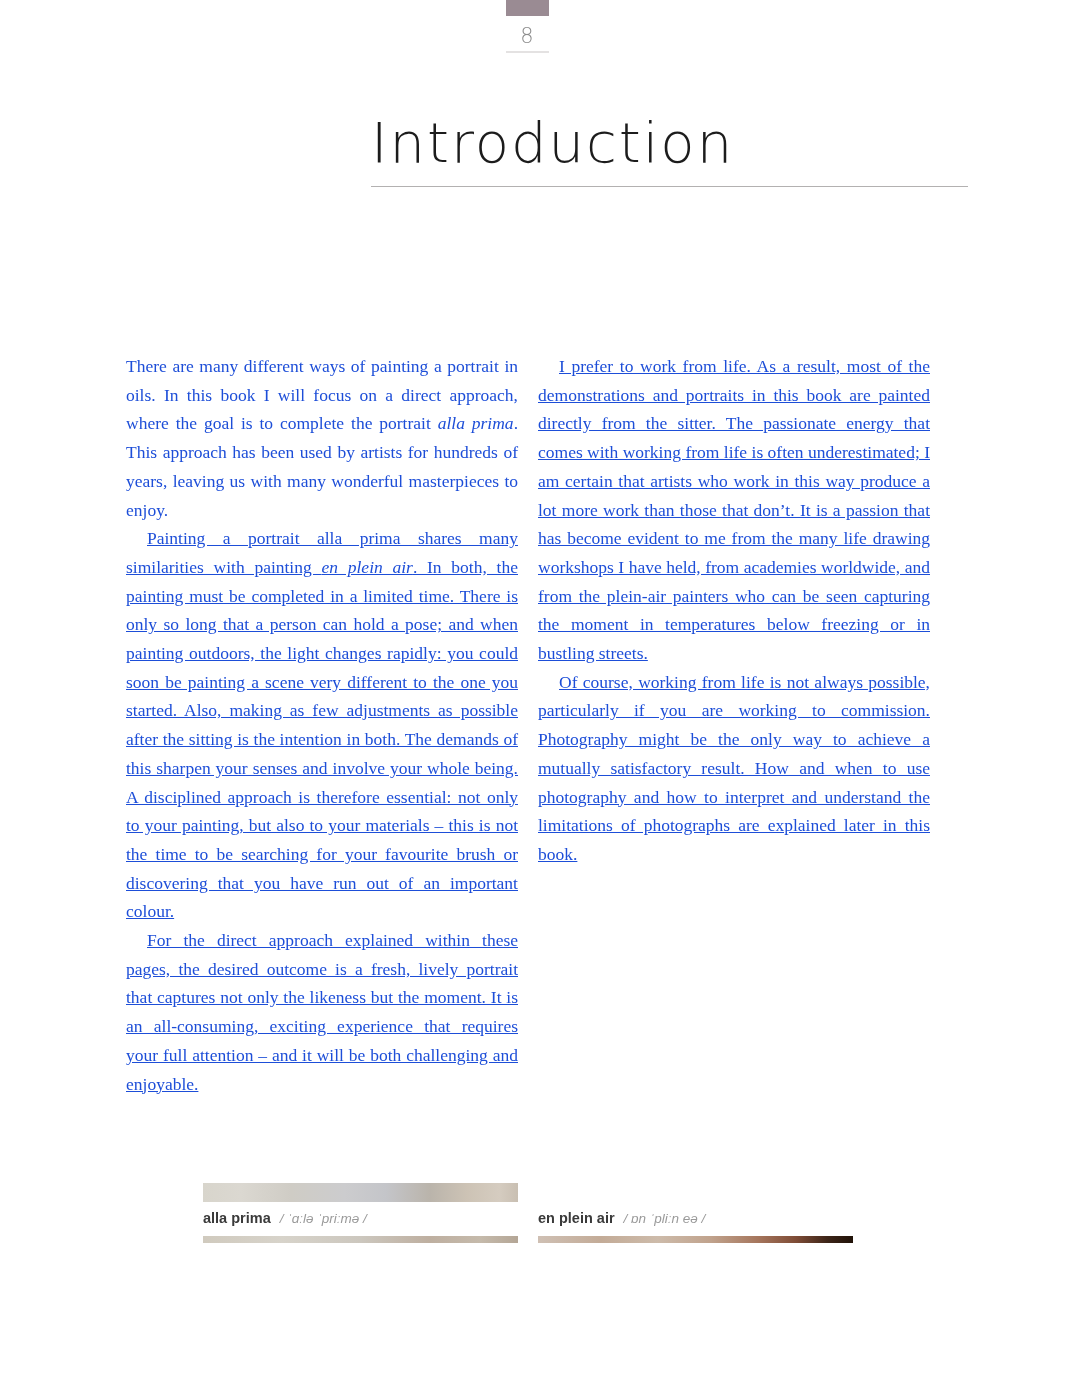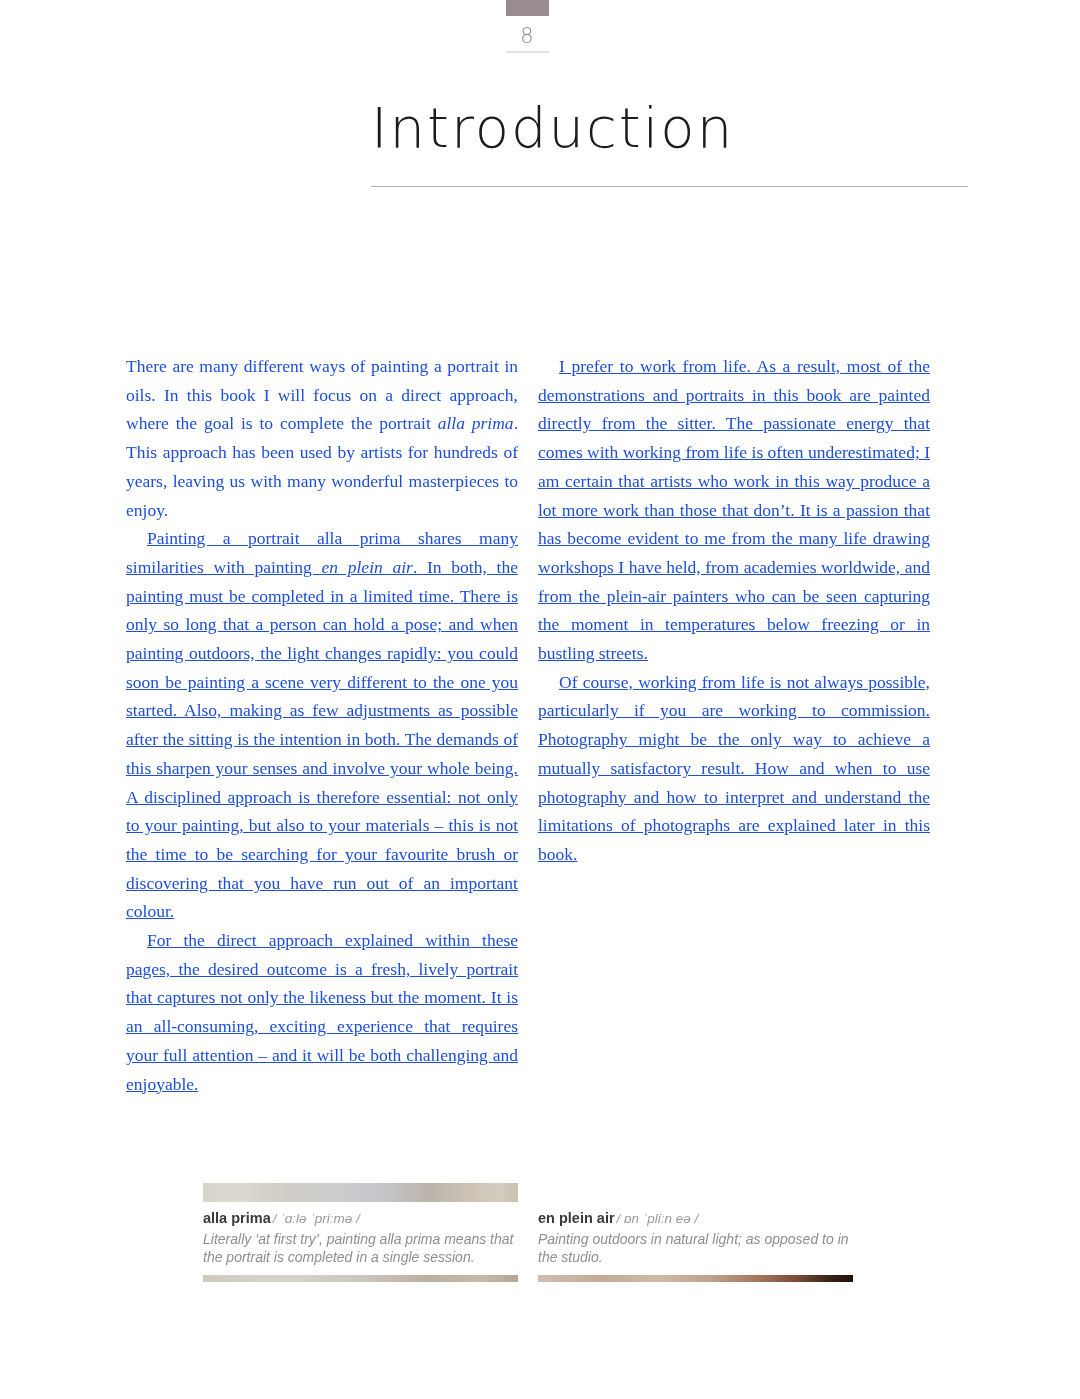--- a/index.html
+++ b/index.html
@@ -8,21 +8,21 @@
 
   .page { position: absolute; left: 0; top: 0; width: 1080px; height: 1399px; background: #ffffff; overflow: hidden; }
 
   
   .chapter-marker { position: absolute; left: 506px; top: 0; width: 43px; height: 16px; background: #9a8b93; }
   .page-number { position: absolute; left: 486px; top: 24px; width: 83px; text-align: center;
                  font-family: "DejaVu Sans", "Liberation Sans", sans-serif; font-weight: 200;
                  font-size: 21px; color: #8c8c8c; letter-spacing: 1px; }
   .page-number-rule { position: absolute; left: 506px; top: 51px; width: 43px; height: 2px; background: #e4e2e2; }
 
-  .chapter-title { position: absolute; left: 371px; top: 97px; width: 600px;
+  .chapter-title { position: absolute; left: 371px; top: 112px; width: 600px;
                    font-family: "DejaVu Sans", "Liberation Sans", sans-serif; font-weight: 200;
                    font-size: 56px; line-height: 62px; color: #1c1c1c; letter-spacing: 2px; }
   .title-rule { position: absolute; left: 371px; top: 186px; width: 597px; height: 1px; background: #b3b1b1; }
 
   
   .columns { position: absolute; left: 126px; top: 352px; width: 804px; display: flex; gap: 20px; }
   .col { width: 392px; }
   .para { font-family: "Liberation Serif", serif; font-size: 17.5px; line-height: 28.7px;
           color: #1d4ed8; text-align: justify; text-justify: inter-word; }
   .para.indent { text-indent: 21px; text-decoration: underline; }
@@ -34,21 +34,21 @@
   .strip-top { width: 100%; height: 19px; margin-bottom: 7px; }
   .strip-bottom { width: 100%; height: 7px; margin-top: 9px; }
 
   .strip-canvas-top { background: linear-gradient(90deg,#d8d5cc 0%,#dbd8d1 12%,#cfccc5 28%,#ccccce 45%,#c4c5c9 58%,#bab4ab 72%,#cdc3b5 84%,#d5ccc0 94%,#c9bfb2 100%); }
   .strip-canvas-bottom { background: linear-gradient(90deg,#d0cabe 0%,#d7d3ca 25%,#ccc7be 50%,#beafa0 72%,#c5baab 88%,#b4a696 100%); }
   .strip-flesh-top { background: linear-gradient(90deg,#c5a18a 0%,#d9b49c 8%,#cfa audacious 0,#cfa58c 16%,#e8cdbb 26%,#f1e3d8 31%,#b06e55 38%,#7e3a2e 45%,#5f2a22 51%,#c08a75 58%,#eddcd3 66%,#ecd7ca 76%,#d9b6a4 85%,#a56a4d 93%,#6b3a28 100%); }
   .strip-flesh-bottom { background: linear-gradient(90deg,#cfc0b4 0%,#c3ab97 20%,#cdbbaa 38%,#c0a28c 55%,#a5755c 70%,#7e4c36 82%,#3c2418 92%,#201208 100%); }
 
   .gloss-term-row { font-family: "Liberation Sans", sans-serif; margin-bottom: 3px; white-space: nowrap; }
   .gloss-term { font-weight: bold; font-size: 14.5px; color: #3a3a3a; }
-  .gloss-pron { font-style: italic; font-size: 13.5px; color: #9a9a9a; margin-left: 2px; }
+  .gloss-pron { font-style: italic; font-size: 13.5px; color: #9a9a9a; margin-left: 9px; }
   .gloss-def { font-family: "Liberation Sans", sans-serif; font-style: italic; font-size: 14px;
                line-height: 18px; color: #8e8e8e; }
 </style>
 </head>
 <body>
 
 <div class="page">
 
   <div class="chapter-marker" style="background: rgb(154, 139, 147);"></div>
   <div class="page-number">8</div>
@@ -66,24 +66,22 @@
     <div class="col" id="col-right">
         <p class="para indent"><span>I prefer to work from life. As a result, most of the demonstrations and portraits in this book are painted directly from the sitter. The passionate energy that comes with working from life is often underestimated; I am certain that artists who work in this way produce a lot more work than those that don’t. It is a passion that has become evident to me from the many life drawing workshops I have held, from academies worldwide, and from the plein-air painters who can be seen capturing the moment in temperatures below freezing or in bustling streets.</span></p>
         <p class="para indent"><span>Of course, working from life is not always possible, particularly if you are working to commission. Photography might be the only way to achieve a mutually satisfactory result. How and when to use photography and how to interpret and understand the limitations of photographs are explained later in this book.</span></p>
       </div>
   </div>
 
   <div id="glossary-mount">
       <div class="glossary-entry left">
         <div class="strip-top strip-canvas-top"></div>
         <div class="gloss-term-row"><span class="gloss-term">alla prima</span><span class="gloss-pron">/ ˈɑːlə ˈpriːmə /</span></div>
-        <div class="gloss-def">Literally ‘at first try’, painting alla prima means that the portrait is completed in a single session.</div>
         <div class="strip-bottom strip-canvas-bottom"></div>
       </div>
       <div class="glossary-entry right">
         <div class="strip-top strip-flesh-top"></div>
         <div class="gloss-term-row"><span class="gloss-term">en plein air</span><span class="gloss-pron">/ ɒn ˈpliːn eə /</span></div>
-        <div class="gloss-def">Painting outdoors in natural light; as opposed to in the studio.</div>
         <div class="strip-bottom strip-flesh-bottom"></div>
       </div>
     </div>
 
 </div>
 
 </body></html>

